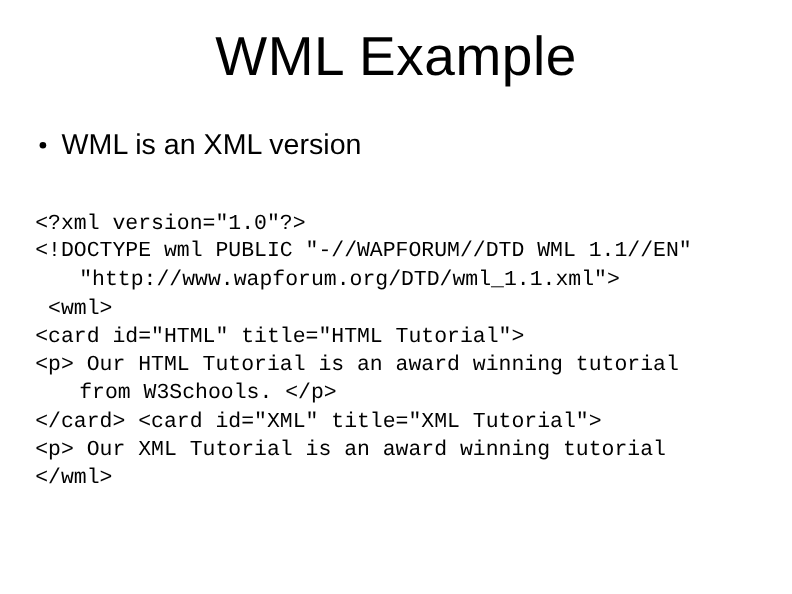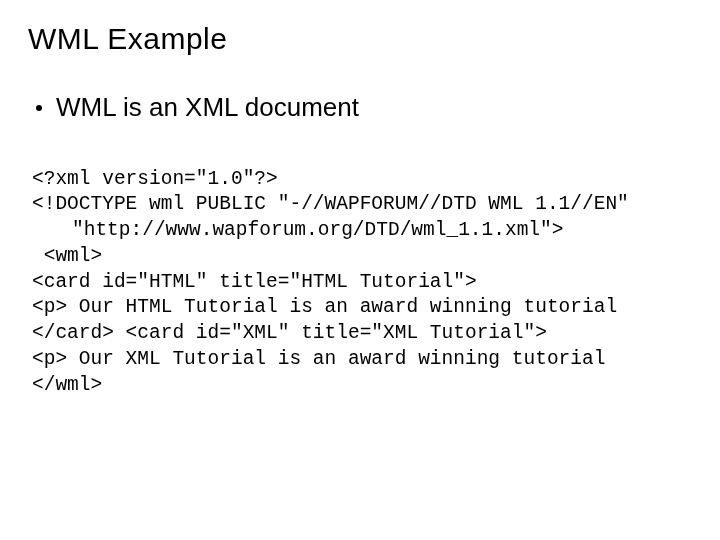--- a/index.html
+++ b/index.html
@@ -6,21 +6,22 @@
   body {
     width: 720px;
     height: 540px;
     background: #ffffff;
     font-family: Arial, Helvetica, sans-serif;
     color: #000000;
     padding: 22px 28px;
     overflow: hidden;
   }
   .title {
-    font-size: 30px;
+    font-size: 50px;
+    text-align: center;
     font-weight: 400;
     margin-bottom: 36px;
     letter-spacing: 0.5px;
   }
   .bullet-row {
     display: flex;
     align-items: center;
     margin-bottom: 18px;
     padding-left: 8px;
   }
@@ -48,25 +49,25 @@
     display: block;
   }
 </style>
 </head>
 <body>
 
 <h1 class="title">WML Example</h1>
 
 <div class="bullet-row">
   <span class="bullet-dot"></span>
-  <span class="bullet-text">WML is an XML document</span>
+  <span class="bullet-text">WML is an XML version</span>
 </div>
 
 <div class="code-block">
 <span>&lt;?xml version="1.0"?&gt;</span>
 <span>&lt;!DOCTYPE wml PUBLIC "-//WAPFORUM//DTD WML 1.1//EN"</span>
 <span class="indent">"http://www.wapforum.org/DTD/wml_1.1.xml"&gt;</span><span> &lt;wml&gt;</span>
 <span>&lt;card id="HTML" title="HTML Tutorial"&gt;</span>
 <span>&lt;p&gt; Our HTML Tutorial is an award winning tutorial</span>
-<span>&lt;/card&gt; &lt;card id="XML" title="XML Tutorial"&gt;</span>
+<span class="indent">from W3Schools. &lt;/p&gt;</span><span>&lt;/card&gt; &lt;card id="XML" title="XML Tutorial"&gt;</span>
 <span>&lt;p&gt; Our XML Tutorial is an award winning tutorial</span>
 <span>&lt;/wml&gt;</span>
 </div>
 
 </body></html>

